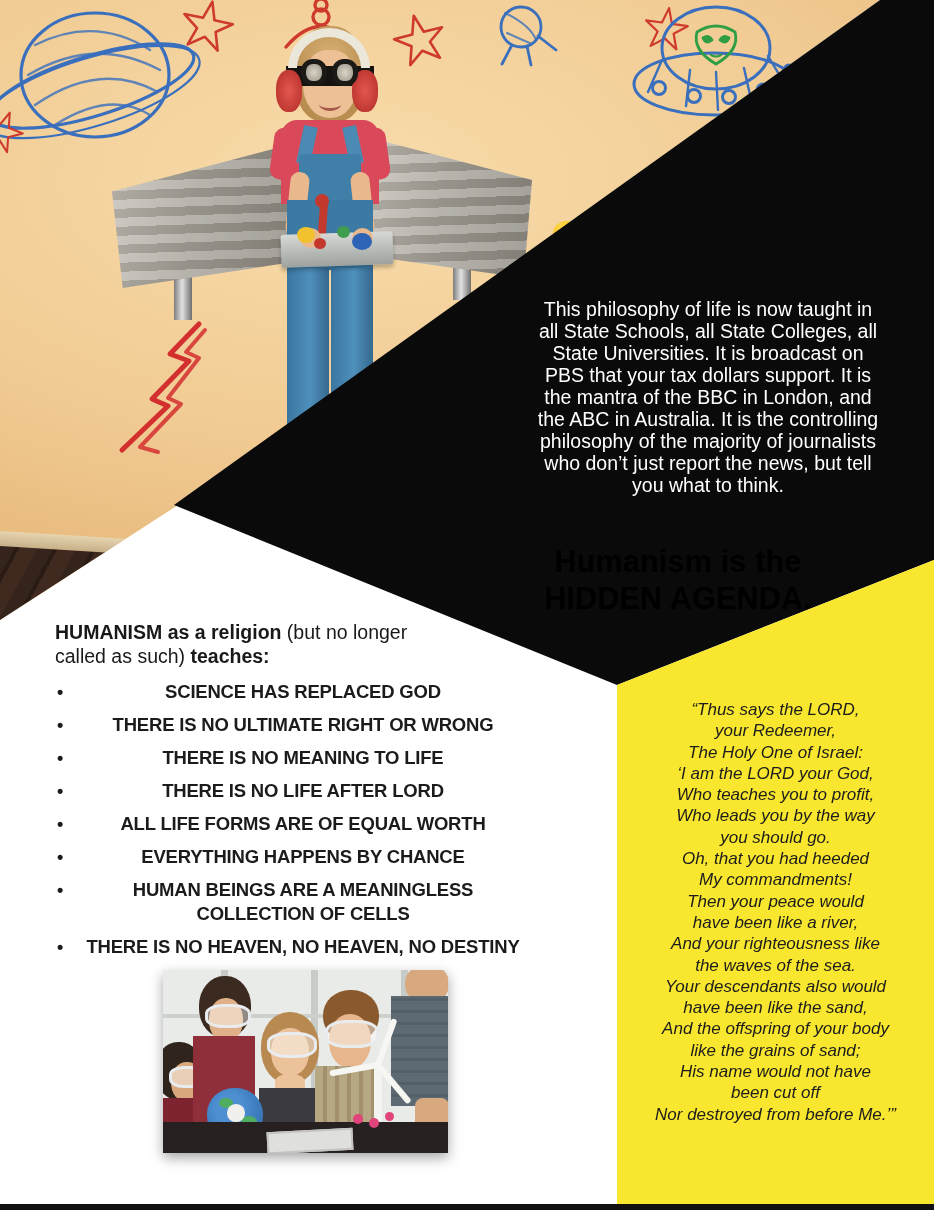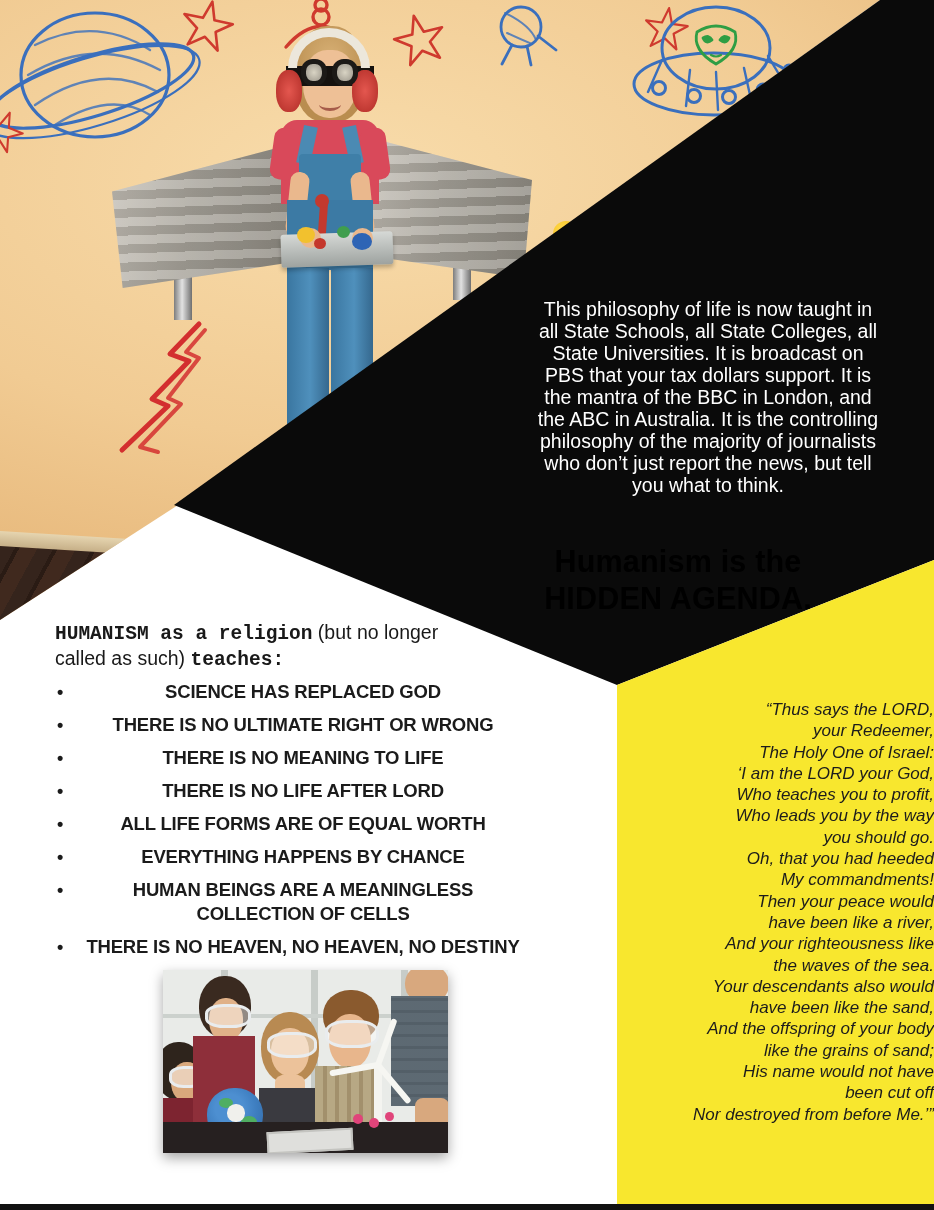--- a/index.html
+++ b/index.html
@@ -61,26 +61,26 @@
      background:linear-gradient(#d6d9d6,#9da29f);box-shadow:0 3px 4px rgba(0,0,0,.25);}
   .knob{position:absolute;border-radius:50%;}
   .joystick{position:absolute;left:319px;top:200px;width:8px;height:36px;background:#c3392e;transform:rotate(4deg);}
   .ball{position:absolute;border-radius:50%;}
 
   
   .para{left:506px;top:298px;width:404px;color:#ffffff;font-size:19.5px;line-height:22px;}
   .headline{left:458px;top:519px;width:440px;text-align:center;font-weight:bold;
      font-size:30.5px;line-height:37px;letter-spacing:.2px;}
   .teach-head{left:55px;top:620px;width:420px;font-size:19.5px;line-height:24px;color:#191919;}
-  .teach-head b{font-weight:bold;font-family:Liberation Mono, monospace;}
+  .teach-head b{font-weight:bold;}
   .bullets{left:55px;top:671px;width:470px;margin:0;padding:0;list-style:none;}
   .bullets li{position:relative;padding-left:26px;margin-top:9px;font-weight:bold;color:#1b1b1b;
      font-size:18.5px;line-height:24px;letter-spacing:-.2px;}
   .bullets li::before{content:"•";position:absolute;left:2px;top:0;font-size:18px;}
-  .verse{left:617px;top:699px;width:317px;text-align:right;color:#1c1c1c;
+  .verse{left:617px;top:699px;width:317px;text-align:center;color:#1c1c1c;
      font-style:italic;font-size:17px;line-height:21.3px;font-weight:500;}
   .citation{left:617px;top:1136px;width:317px;text-align:center;color:#1c1c1c;font-size:16.5px;}
 
   
   .sci{left:163px;top:970px;width:285px;height:183px;background:#e9ebe8;overflow:hidden;
      box-shadow:0 5px 12px rgba(0,0,0,.35);}
   .sci .mullion{position:absolute;top:0;width:7px;height:120px;background:#c7ccc8;}
   .sci .shelfline{position:absolute;left:0;top:44px;width:285px;height:4px;background:#ccd1cd;}
   .sci .head{position:absolute;border-radius:48%;}
   .sci .goggle{position:absolute;border:3px solid #e9ecee;border-radius:40%;background:rgba(255,255,255,.45);}

